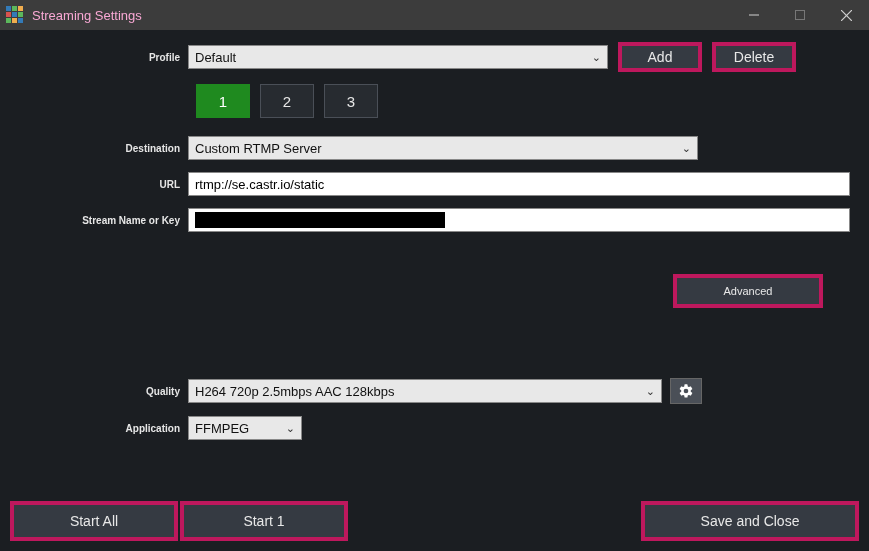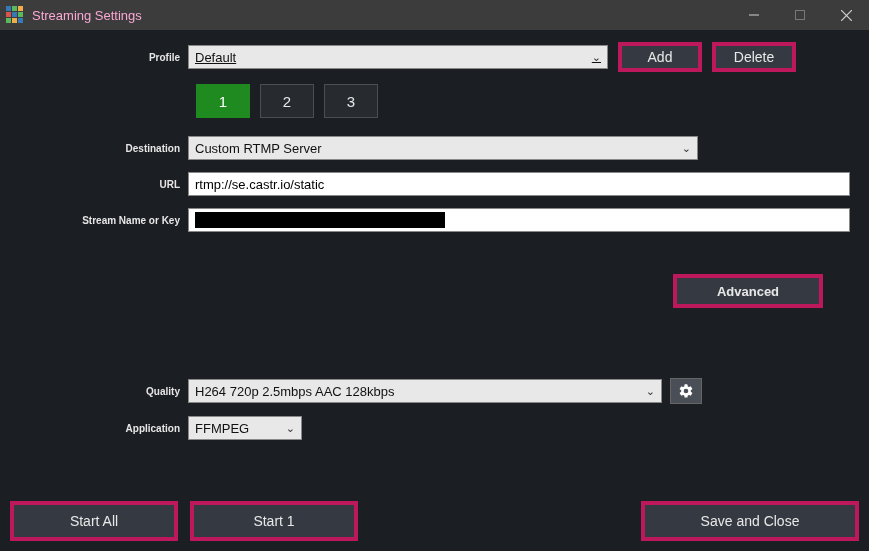--- a/index.html
+++ b/index.html
@@ -70,21 +70,21 @@
     display:flex;
     align-items:center;
     padding:0 6px;
     position:relative;
   }
   .select .chev, .select2 .chev {
     margin-left:auto;
     color:#333;
     font-size:11px;
   }
-  .profile-select { width:420px;text-decoration:underline; }
+  .profile-select { width:420px; }
   .dest-select { width:510px; }
   .quality-select { width:474px; }
   .app-select { width:114px; }
   .text-input {
     background:#fff;
     border:1px solid #888;
     color:#000;
     height:24px;
     padding:0 6px;
     width:662px;
@@ -114,37 +114,37 @@
     color:#e6e6e6; font-size:15px; cursor:pointer;
   }
   .tab.active { background:#1f8a1f; border-color:#1f8a1f; color:#fff; }
   .spacer-advanced {
     display:flex;
     justify-content:flex-end;
     padding-right:36px;
     margin-top:42px;
     margin-bottom:70px;
   }
-  .btn-advanced { width:150px; height:34px; font-size:13px;font-weight:bold; }
+  .btn-advanced { width:150px; height:34px; font-size:11px; }
   .gear-btn {
     width:32px; height:26px;
     background:#4a4f57;
     border:1px solid #666;
     display:flex; align-items:center; justify-content:center;
     margin-left:8px;
     cursor:pointer;
   }
   .gear-btn svg { width:16px; height:16px; fill:#fff; }
   .bottom-bar {
     position:absolute;
     bottom:10px;
     left:10px;
     right:10px;
     display:flex;
-    gap:12px;
+    gap:2px;
   }
   .bottom-bar .btn { height:40px; flex:0 0 auto; }
   .btn-start-all { width:168px; }
   .btn-start-1 { width:168px; }
   .btn-view-status { width:168px; }
   .bottom-spacer { flex:1; }
   .btn-save-close { width:218px; }
   .redacted {
     background:#000;
     width:250px;

